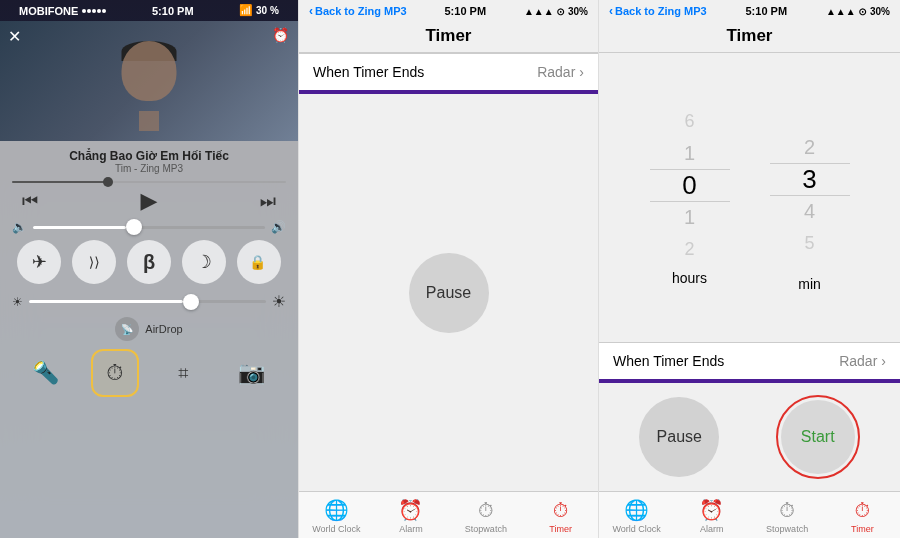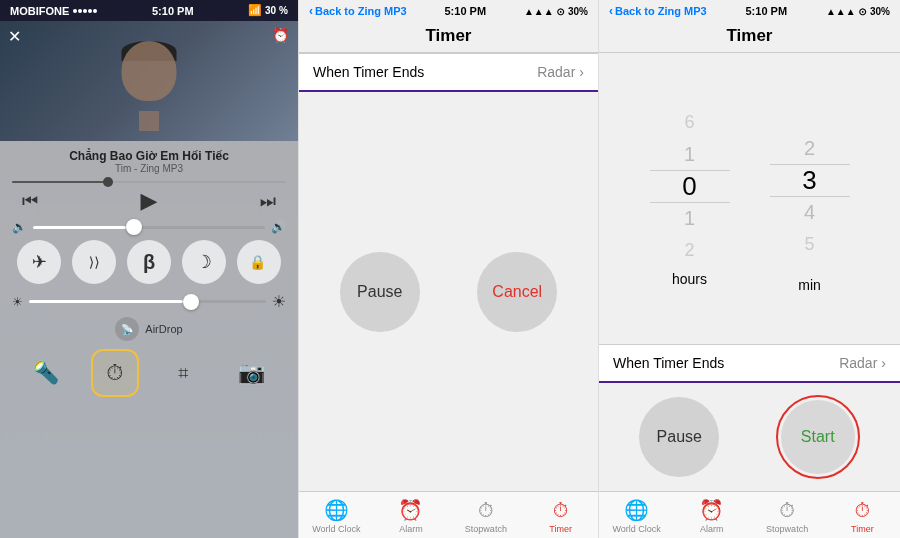--- a/index.html
+++ b/index.html
@@ -21,21 +21,21 @@
       display: flex;
       flex-direction: column;
       overflow: hidden;
     }
 
     
     .status-bar {
       display: flex;
       justify-content: space-between;
       align-items: flex-end;
-      padding: 4px 10px;
+      padding: 4px 19px;
       color: white;
       font-size: 11px;
       font-weight: 600;
     }
     .status-left { display: flex; align-items: center; gap: 4px; }
     .status-right { display: flex; align-items: center; gap: 3px; }
     .signal-dots { display: flex; gap: 1px; }
     .signal-dot {
       width: 4px; height: 4px;
       background: white;
@@ -319,21 +319,21 @@
       letter-spacing: 4px;
       font-family: 'Helvetica Neue', Arial, sans-serif;
     }
 
     .when-timer-row {
       display: flex;
       align-items: center;
       justify-content: space-between;
       padding: 10px 14px;
       border-top: 1px solid #ccc;
-      border-bottom: 2px solid #4c1d95;
+      border-bottom: 4px solid #4c1d95;
       background: white;
       font-size: 14px;
       color: #000;
     }
     .when-timer-right {
       display: flex;
       align-items: center;
       gap: 4px;
       color: #888;
       font-size: 14px;
@@ -599,23 +599,20 @@
     <div class="when-timer-right">
       <span>Radar</span>
       <span>›</span>
     </div>
   </div>
 
   <div class="action-row">
     <button class="action-btn btn-pause">
       <span>Pause</span>
     </button>
-    <button class="action-btn btn-cancel">
-      <span>Cancel</span>
-    </button>
   </div>
 
   <div class="tab-bar">
     <div class="tab-item">
       <span class="tab-icon">🌐</span>
       <span class="tab-label">World Clock</span>
     </div>
     <div class="tab-item">
       <span class="tab-icon">⏰</span>
       <span class="tab-label">Alarm</span>

